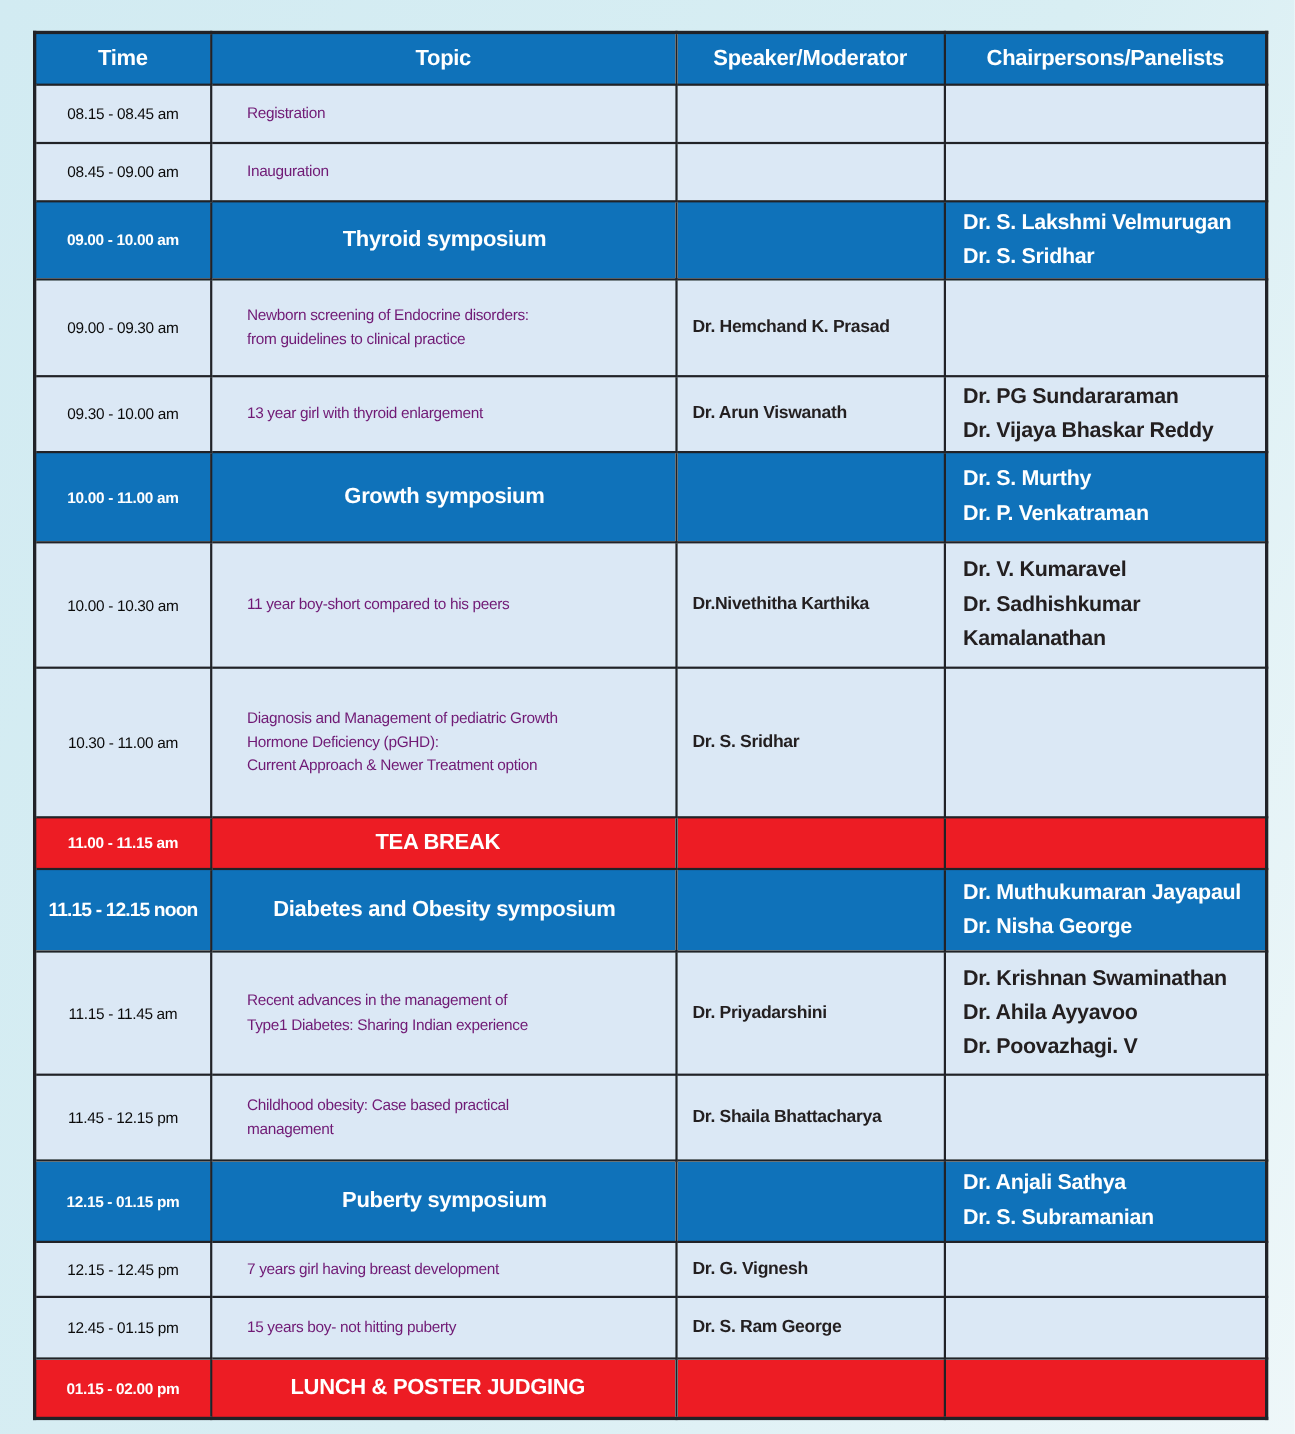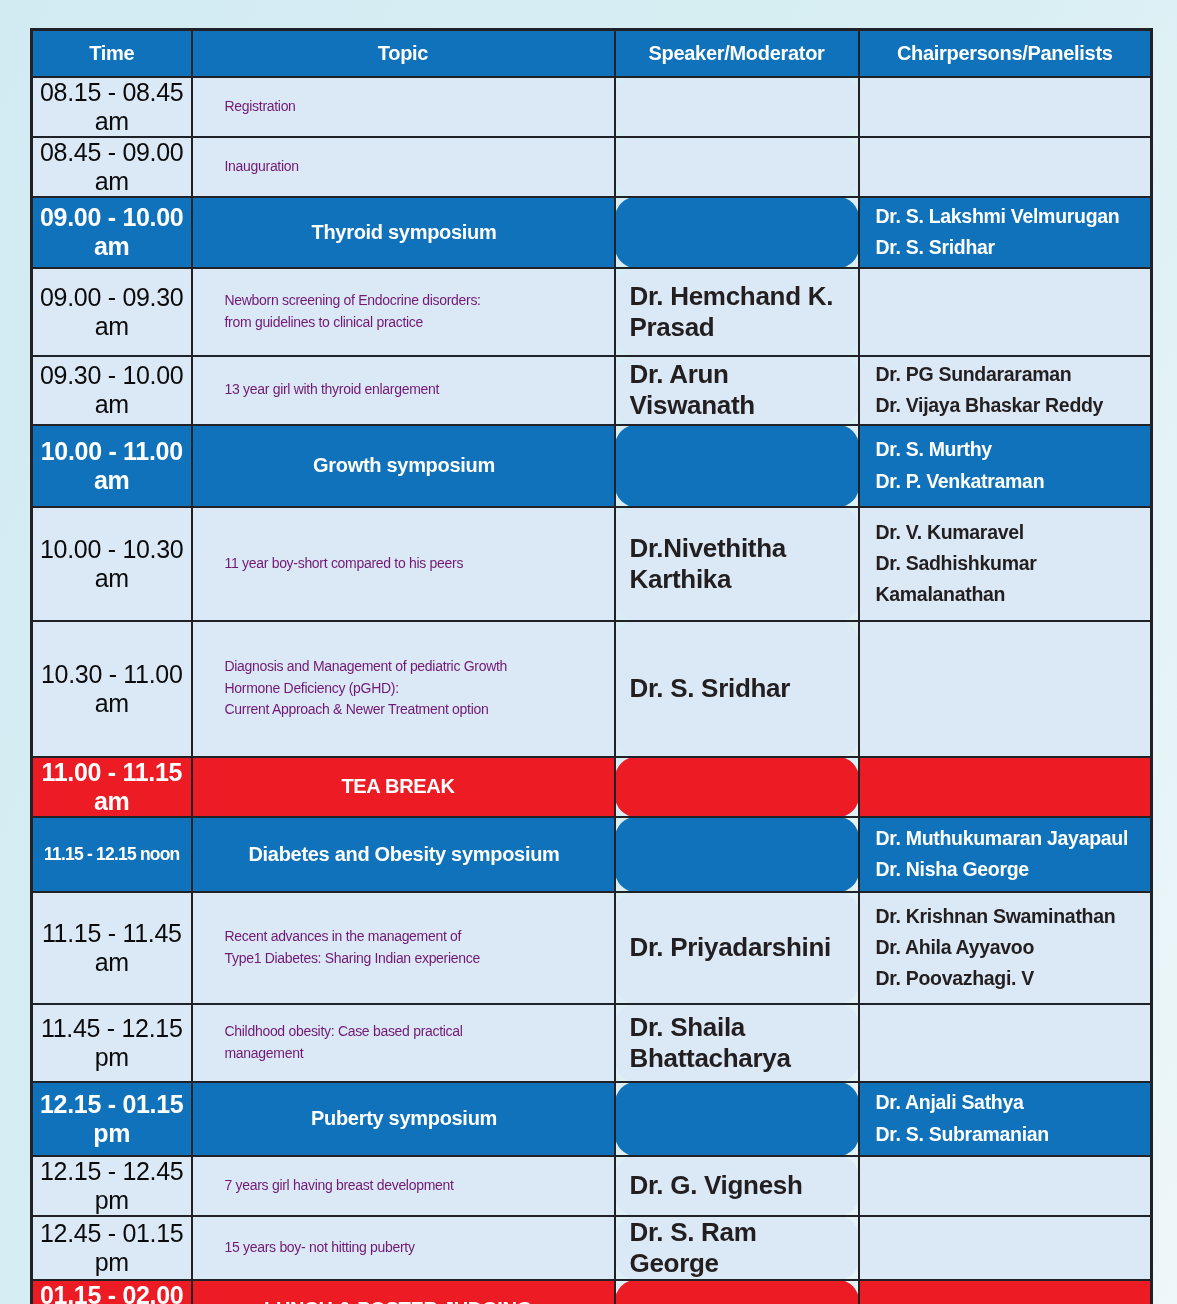--- a/index.html
+++ b/index.html
@@ -42,40 +42,39 @@
     color:var(--white);
     font-weight:bold;
     font-size:20px;
     text-align:center;
     height:47px;
   }
   
   tr.normal td{background:var(--light);}
   td.time-cell{
     text-align:center;
-    font-size:25px;
+    font-size:14px;
     color:#0b0b0b;
   }
   td.topic-cell{
     text-align:left;
     padding-left:32px;
     padding-right:10px;
     font-size:14px;
     color:#701a75;
     white-space:pre-line;
     line-height:1.55;
   }
   td.speaker-cell{
     text-align:left;
     padding-left:14px;
     padding-right:6px;
     font-weight:bold;
-    font-size:26px;
+    font-size:16px;
     color:var(--ink);
-    border-radius:21px;
   }
   td.chairs-cell{
     text-align:left;
     padding-left:16px;
     padding-right:6px;
     font-weight:bold;
     font-size:19.5px;
     color:var(--ink);
     line-height:1.6;
   }

